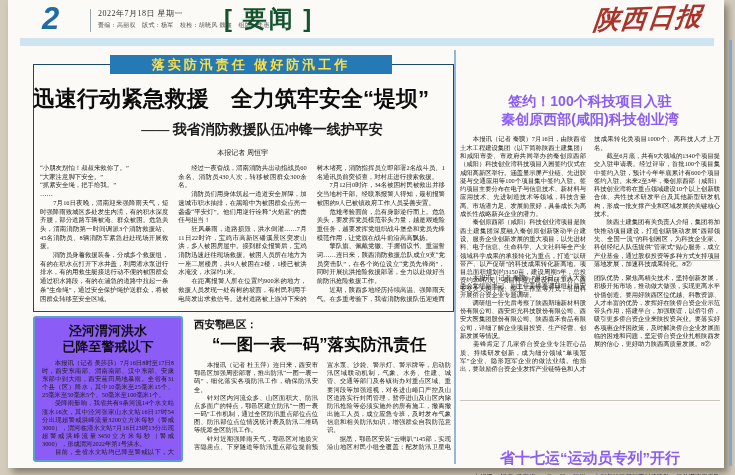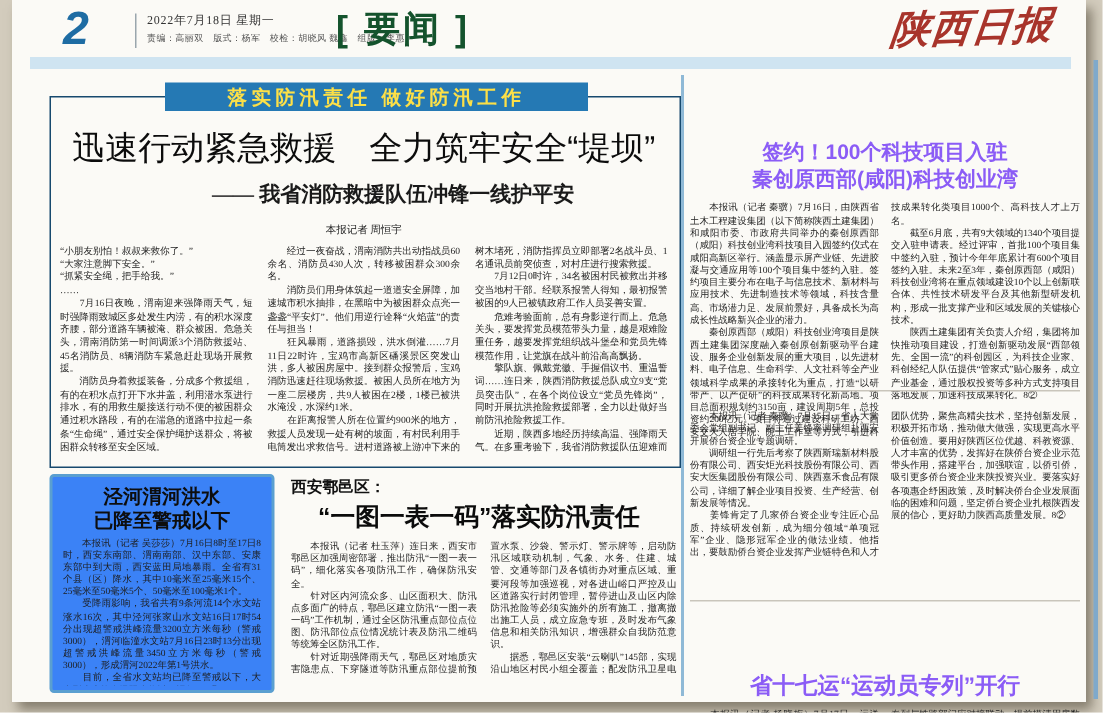--- a/index.html
+++ b/index.html
@@ -20,33 +20,33 @@
   .masthead{position:absolute;left:586px;top:1px;font-size:26px;font-weight:bold;font-style:italic;
             color:#a8342b;transform:skewX(-8deg) rotate(-2deg);letter-spacing:1px;}
   .blue-strip{position:absolute;left:12px;top:38px;width:694px;height:8px;background:#cfe4f1;}
 
   
   .main-frame{position:absolute;left:25px;top:64px;width:419px;height:246px;
               border:1.5px solid #17496e;}
   .kicker-banner{position:absolute;left:102px;top:55px;width:282px;height:19px;background:#2579b4;
                  color:#fde047;font-family:"Liberation Sans",sans-serif;font-size:13px;font-weight:bold;
                  letter-spacing:3px;text-align:center;line-height:19px;}
-  .headline{position:absolute;left:25px;top:84px;width:419px;text-align:center;
-            font-family:"Liberation Sans",sans-serif;font-size:22px;font-weight:normal;color:#0c0c0c;}
+  .headline{position:absolute;left:25px;top:84px;width:419px;
+            font-family:"Liberation Sans",sans-serif;font-size:22px;font-weight:bold;color:#0c0c0c;}
   .subhead{position:absolute;left:25px;top:121px;width:458px;text-align:center;
            font-size:14px;font-weight:bold;color:#1a1a1a;}
   .byline{position:absolute;left:25px;top:148px;width:419px;text-align:center;
           font-size:7px;color:#222;}
   .main-body{position:absolute;left:32px;top:164px;width:405px;height:142px;overflow:hidden;
              column-count:3;column-gap:10px;column-fill:auto;
              font-size:6.4px;line-height:1.36;color:#1d1d1d;text-align:justify;white-space:pre-wrap;}
 
   
   .flood-box{position:absolute;left:25px;top:316px;width:150px;height:146px;
-             border:2px solid #5a9fd0;border-radius:3px;background:#3b82f6;padding:5px 7px;box-sizing:border-box;}
+             border:2px solid #5a9fd0;border-radius:3px;background:#8b5cf6;padding:5px 7px;box-sizing:border-box;}
   .flood-title{font-family:"Liberation Sans",sans-serif;font-size:13px;font-weight:bold;color:#0d0d0d;
                text-align:center;line-height:1.25;white-space:pre-line;}
   .flood-body{margin-top:3px;font-size:6.3px;line-height:1.3;color:#1d1d1d;text-align:justify;
               white-space:pre-wrap;height:98px;overflow:hidden;}
 
   
   .huyi{position:absolute;left:186px;top:318px;width:257px;}
   .huyi-kicker{font-family:"Liberation Sans",sans-serif;font-size:10.5px;font-weight:bold;color:#111;}
   .huyi-title{margin-top:2px;margin-left:18px;font-family:"Liberation Sans",sans-serif;
               font-size:16.5px;font-weight:bold;color:#0b0b0b;}

